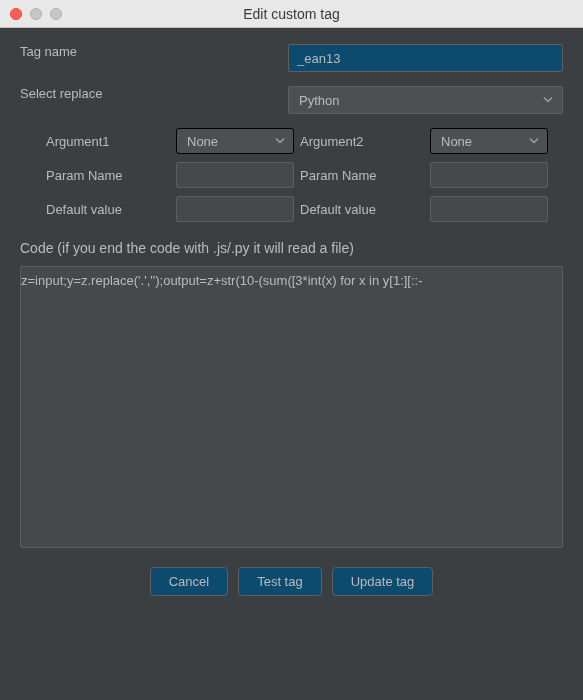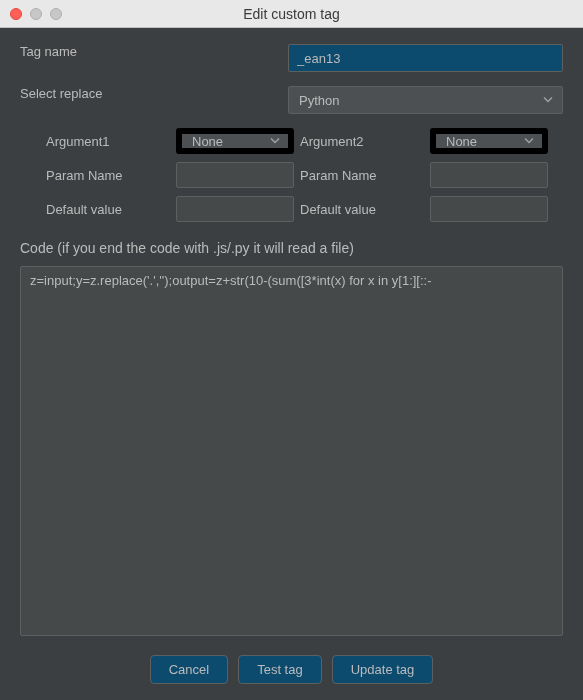--- a/index.html
+++ b/index.html
@@ -102,21 +102,21 @@
     }
     .args-grid .alabel {
       color: #bbbbbb;
       font-size: 13px;
       display: flex;
       align-items: center;
     }
     .small-select {
       position: relative;
       background: #4c5052;
-      border: 6px solid #000000;
+      border: 1px solid #000000;
       color: #bbbbbb;
       padding: 4px 24px 4px 10px;
       font-size: 13px;
       border-radius: 3px;
       height: 26px;
       display: flex;
       align-items: center;
       cursor: pointer;
     }
     .small-select .select-chevron {
@@ -133,25 +133,25 @@
       width: 100%;
     }
     .code-label {
       color: #bbbbbb;
       font-size: 14px;
       margin-bottom: 10px;
       margin-top: 16px;
     }
     .code-area {
       width: 100%;
-      height: 370px;
+      height: 282px;
       background: #45494a;
       border: 1px solid #5e6060;
       color: #bbbbbb;
-      padding: 6px 9px;
+      padding: 6px 0;
       font-size: 13px;
       font-family: inherit;
       resize: none;
       border-radius: 2px;
       white-space: nowrap;
       overflow: auto;
     }
     .code-area::-webkit-scrollbar {
       height: 10px;
       width: 10px;

